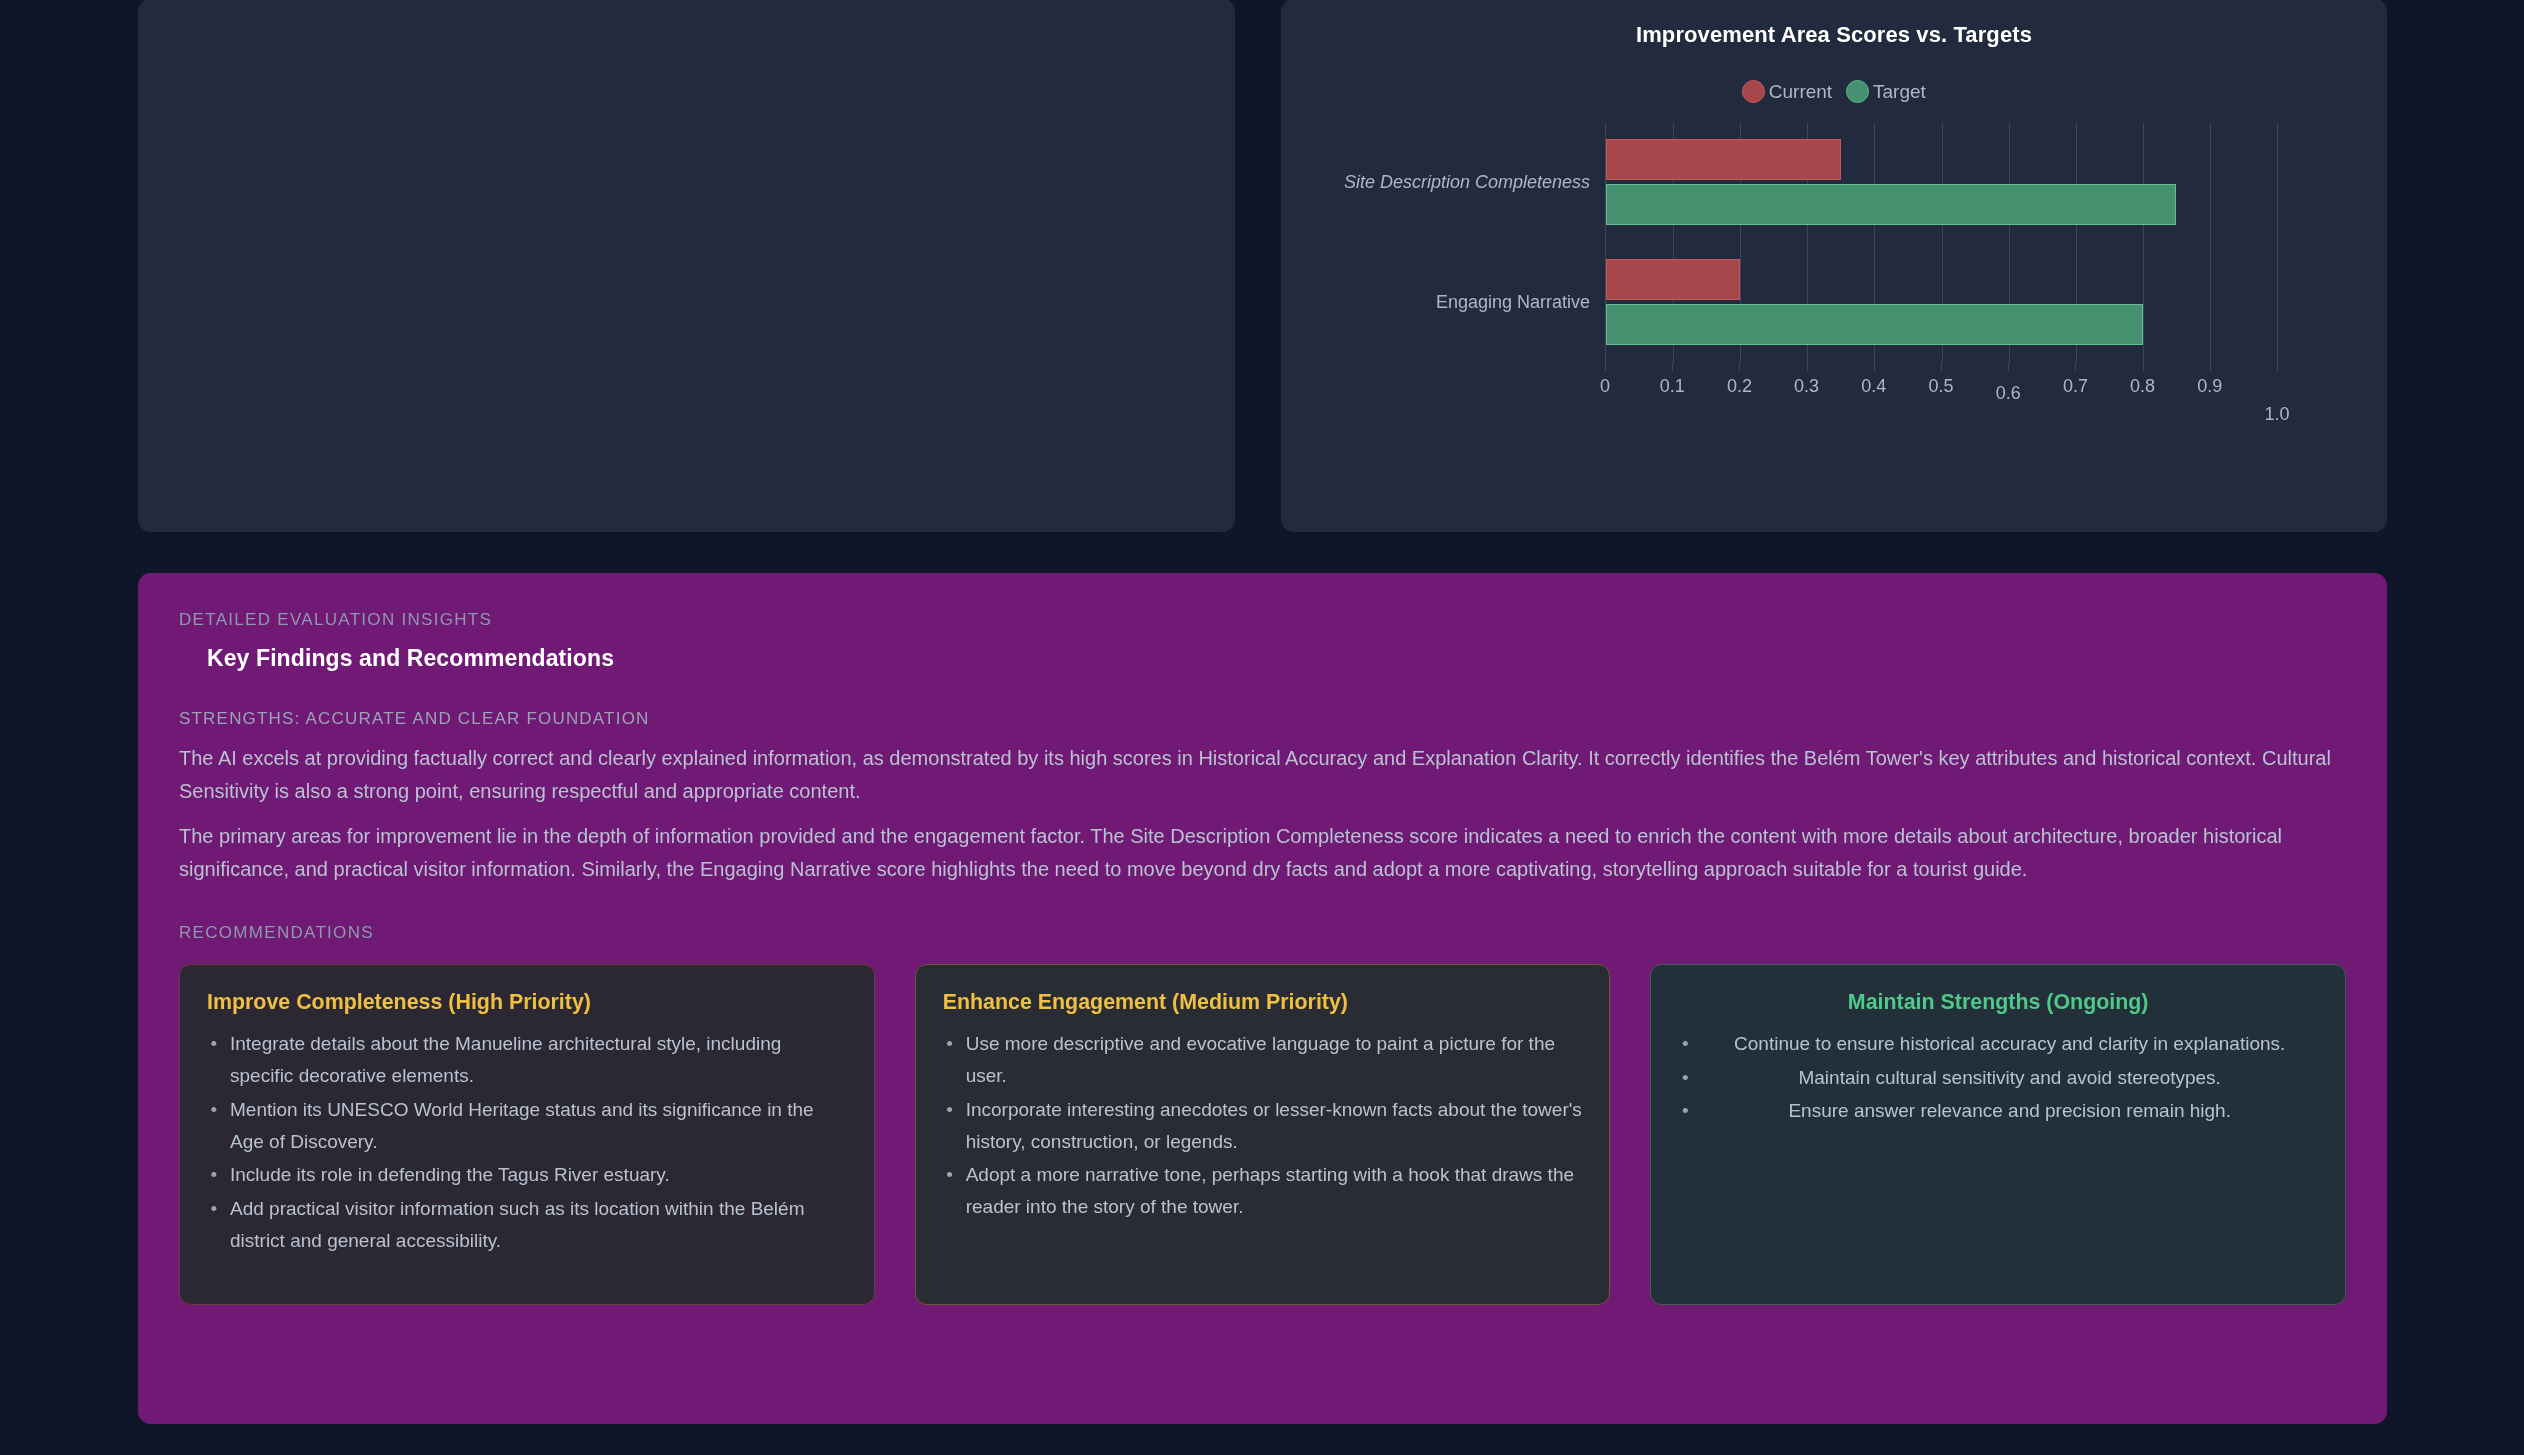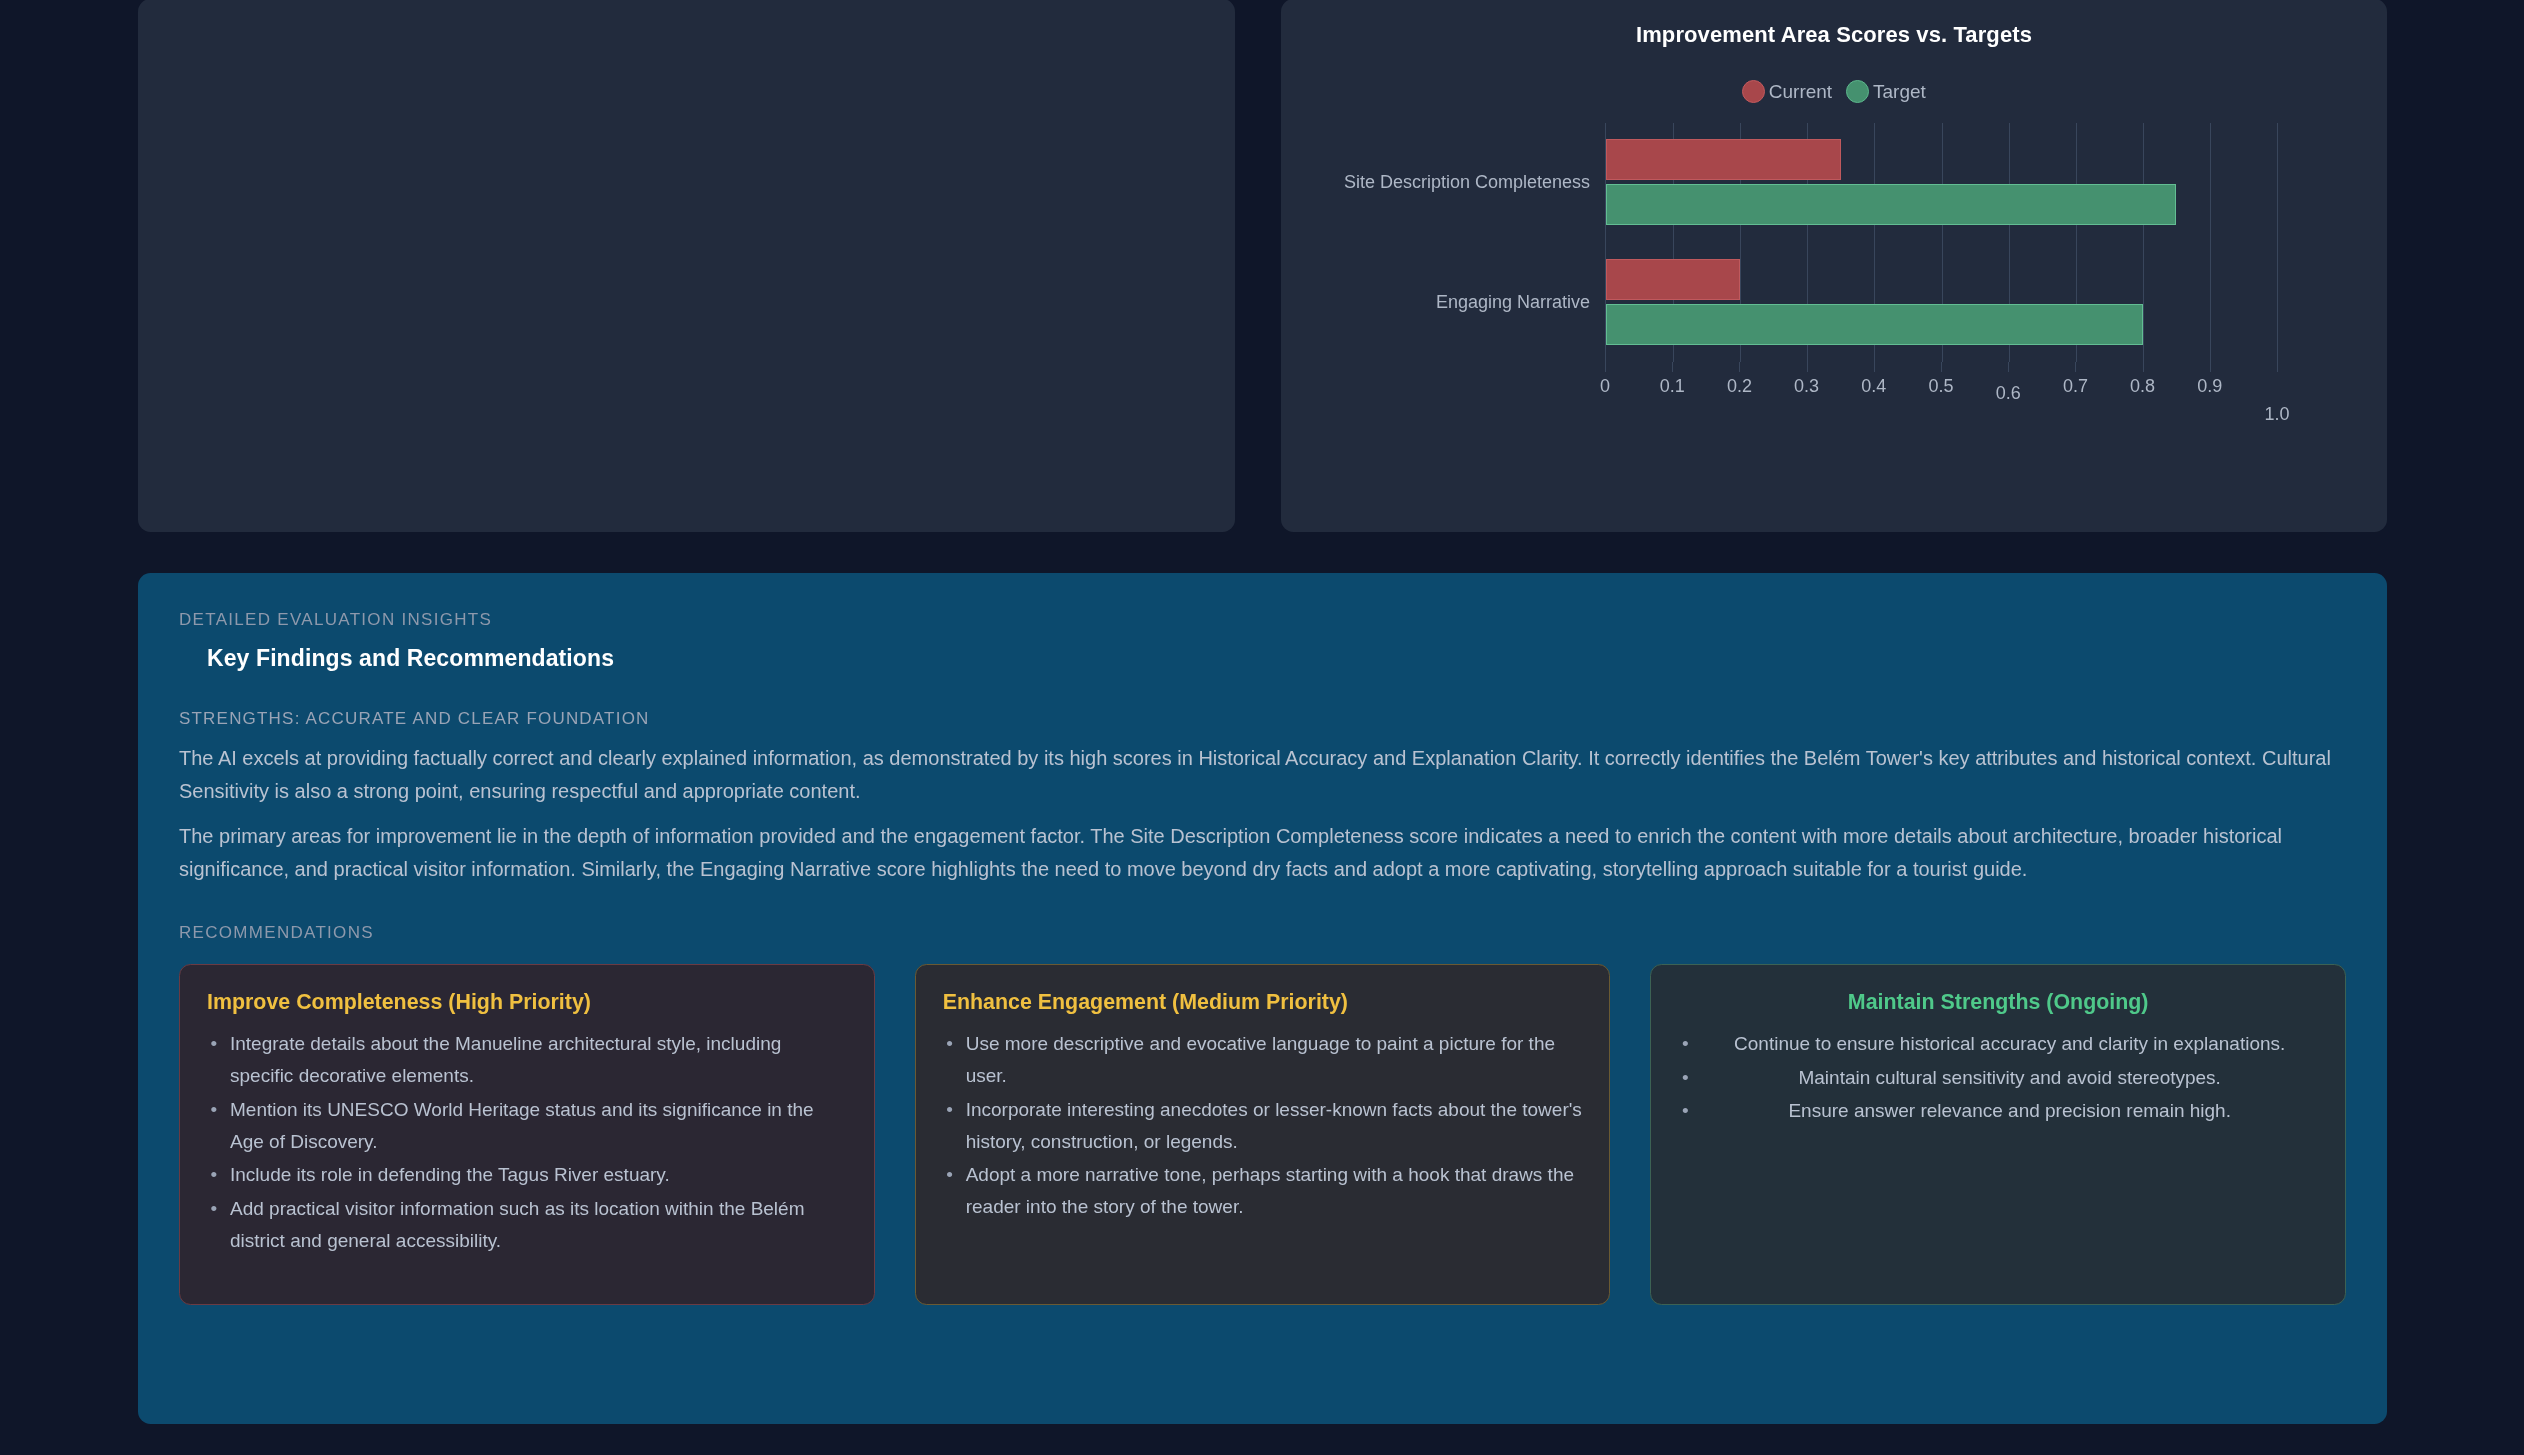--- a/index.html
+++ b/index.html
@@ -122,21 +122,21 @@
     top: 14.3px;
     color: #aeb7c6;
     font-size: 18px;
     transform: translateX(-50%);
     white-space: nowrap;
   }
 
   
   .insights {
     margin-top: 40px;
-    background: #0c4a6e;
+    background: #701a75;
     border-radius: 12.5px;
     padding: 37px 41px 41px 41px;
     height: 851px;
   }
 
   .eyebrow {
     color: #8e99ac;
     font-size: 17px;
     letter-spacing: 1.3px;
     text-transform: uppercase;
@@ -240,21 +240,21 @@
             <div class="gridline" style="left: 10%;"></div>
             <div class="gridline" style="left: 20%;"></div>
             <div class="gridline" style="left: 30%;"></div>
             <div class="gridline" style="left: 40%;"></div>
             <div class="gridline" style="left: 50%;"></div>
             <div class="gridline" style="left: 60%;"></div>
             <div class="gridline" style="left: 70%;"></div>
             <div class="gridline" style="left: 80%;"></div>
             <div class="gridline" style="left: 90%;"></div>
             <div class="gridline" style="left: 100%;"></div>
-            <div class="ylabel" style="top: 25%;">Site Description Completeness</div>
+            <div class="ylabel" style="top: 25%; font-style: italic;">Site Description Completeness</div>
             <div class="bar current" title="Current: 0.35" style="width: 35%; top: calc(25% - 43px);"></div>
             <div class="bar target" title="Target: 0.85" style="width: 85%; top: calc(25% + 1.8px);"></div>
             <div class="ylabel" style="top: 75%;">Engaging Narrative</div>
             <div class="bar current" title="Current: 0.2" style="width: 20%; top: calc(75% - 43px);"></div>
             <div class="bar target" title="Target: 0.8" style="width: 80%; top: calc(75% + 1.8px);"></div>
           </div>
 
         <div class="xaxis" id="x-axis">
             <div class="xtick" style="left: 0%;"></div>
             <div class="xtick-label" style="left: 0%;">0</div>

